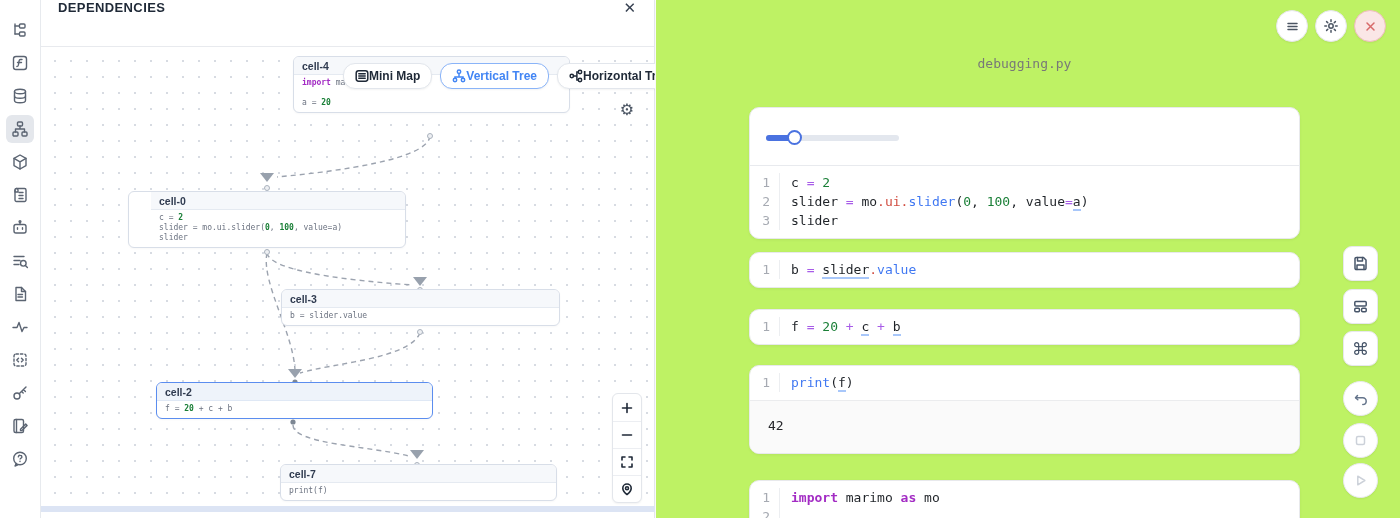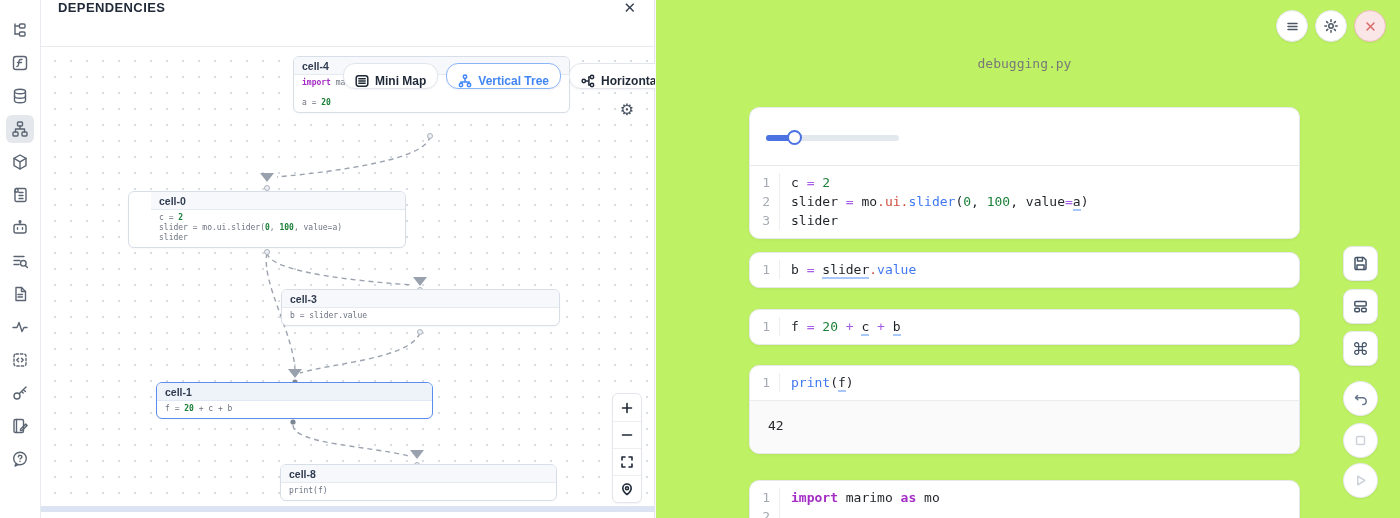--- a/index.html
+++ b/index.html
@@ -23,21 +23,21 @@
   .dep-title { font-size:13px; font-weight:700; color:#1f2937; letter-spacing:.03em; }
   .dep-close { font-size:15px; color:#374151; cursor:pointer; line-height:1; }
 
   .graph { position:absolute; left:0; top:47px; width:614px; height:465px; overflow:hidden;
     background-image:radial-gradient(circle, #d7dbe2 1px, transparent 1.1px);
     background-size:16px 16px; background-position:6px 6px; }
   .graph-edges { position:absolute; left:0; top:0; pointer-events:none; }
 
   
   .view-toolbar { position:absolute; left:302px; top:16px; display:flex; gap:8px; z-index:20; }
-  .view-btn { height:26px; display:flex; align-items:flex-end; gap:6px; padding:0 11px;
+  .view-btn { height:26px; display:flex; align-items:center; padding:0 11px;
     background:#fff; border:1px solid #e2e6ec; border-radius:12px;
     font-size:12px; font-weight:600; color:#1f2937; box-shadow:0 1px 2px rgba(0,0,0,.05); cursor:pointer; white-space:nowrap; }
   .view-btn svg { stroke:#1f2937; fill:none; stroke-width:1.5; stroke-linecap:round; }
   .view-btn.active { border-color:#8ab4f8; color:#4285f4; }
   .view-btn.active svg { stroke:#4285f4; }
 
   .graph-gear { position:absolute; left:576px; top:53px; width:20px; height:20px;
     color:#4b5563; font-size:16px; line-height:20px; text-align:center; cursor:pointer; z-index:20; }
 
   
@@ -276,28 +276,28 @@
     </div>
 
     <div class="gnode" style="left:240px; top:242px; width:279px;">
       <div class="gnode-header">cell-3</div>
       <div class="gnode-body">
         <div class="gcode"><span class="tk-v">b = slider.value</span></div>
       </div>
     </div>
 
     <div class="gnode selected" style="left:115px; top:335px; width:277px;">
-      <div class="gnode-header">cell-1</div>
+      <div class="gnode-header">cell-2</div>
       <div class="gnode-body">
         <div class="gcode"><span class="tk-v">f = </span><span class="tk-n">20</span><span class="tk-v"> + c + b</span></div>
       </div>
     </div>
 
     <div class="gnode" style="left:239px; top:417px; width:277px;">
-      <div class="gnode-header">cell-8</div>
+      <div class="gnode-header">cell-7</div>
       <div class="gnode-body">
         <div class="gcode"><span class="tk-v">print(f)</span></div>
       </div>
     </div>
 
     <div class="view-toolbar">
       <button class="view-btn">
         <svg width="14" height="14" viewBox="0 0 14 14">
             <rect x="1.2" y="1.8" width="11.6" height="10.4" rx="2.4"></rect>
             <path d="M3.8 4.8h6.4M3.8 7h6.4M3.8 9.2h6.4"></path>

